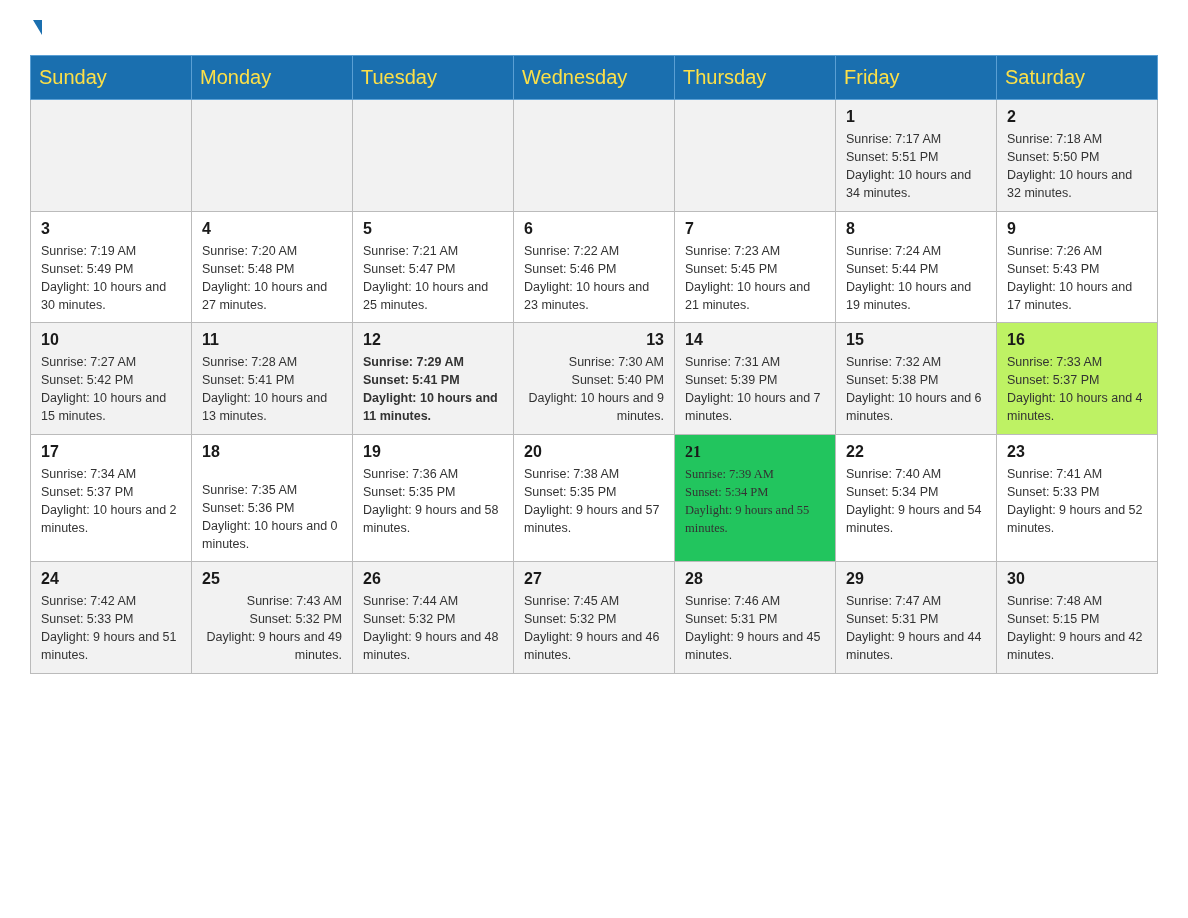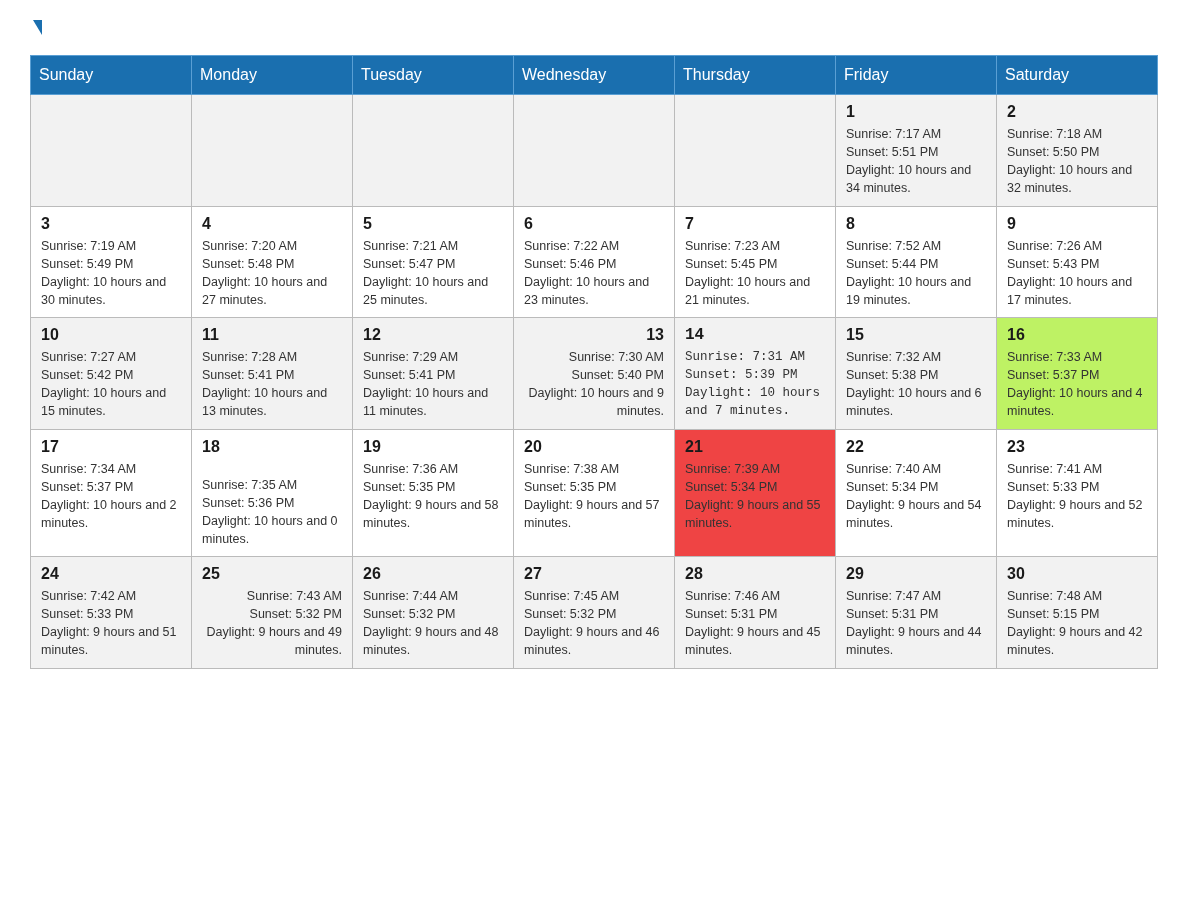--- a/index.html
+++ b/index.html
@@ -51,23 +51,23 @@
       color: #444;
       margin-top: 4px;
     }
     .calendar {
       width: 100%;
       border-collapse: collapse;
       border: 1px solid #aaa;
     }
     .calendar th {
       background: #1a6faf;
-      color: #ffffff;
+      color: #fde047;
       padding: 10px 8px;
-      font-size: 16px;
+      font-size: 20px;
       font-weight: normal;
       text-align: left;
       border: 1px solid #5a9fd4;
     }
     .calendar td {
       vertical-align: top;
       padding: 8px 10px;
       border: 1px solid #bbb;
       width: calc(100% / 7);
       min-height: 110px;
@@ -172,21 +172,21 @@
 Daylight: 10 hours and 23 minutes.</div>
         </td>
         <td style="background-color: rgb(255, 255, 255);">
           <span class="day-num">7</span>
           <div class="day-info" style="white-space: pre-line;">Sunrise: 7:23 AM
 Sunset: 5:45 PM
 Daylight: 10 hours and 21 minutes.</div>
         </td>
         <td style="background-color: rgb(255, 255, 255);">
           <span class="day-num">8</span>
-          <div class="day-info" style="white-space: pre-line;">Sunrise: 7:52 AM
+          <div class="day-info" style="white-space: pre-line;">Sunrise: 7:24 AM
 Sunset: 5:44 PM
 Daylight: 10 hours and 19 minutes.</div>
         </td>
         <td style="background-color: rgb(255, 255, 255);">
           <span class="day-num">9</span>
           <div class="day-info" style="white-space: pre-line;">Sunrise: 7:26 AM
 Sunset: 5:43 PM
 Daylight: 10 hours and 17 minutes.</div>
         </td>
       </tr>
@@ -198,31 +198,31 @@
 Daylight: 10 hours and 15 minutes.</div>
         </td>
         <td style="background-color: rgb(242, 242, 242);">
           <span class="day-num">11</span>
           <div class="day-info" style="white-space: pre-line;">Sunrise: 7:28 AM
 Sunset: 5:41 PM
 Daylight: 10 hours and 13 minutes.</div>
         </td>
         <td style="background-color: rgb(242, 242, 242);">
           <span class="day-num">12</span>
-          <div class="day-info" style="white-space: pre-line;">Sunrise: 7:29 AM
+          <div class="day-info" style="white-space: pre-line; font-weight: bold;">Sunrise: 7:29 AM
 Sunset: 5:41 PM
 Daylight: 10 hours and 11 minutes.</div>
         </td>
         <td style="background-color: rgb(242, 242, 242); text-align: right;">
           <span class="day-num">13</span>
           <div class="day-info" style="white-space: pre-line;">Sunrise: 7:30 AM
 Sunset: 5:40 PM
 Daylight: 10 hours and 9 minutes.</div>
         </td>
-        <td style="background-color: rgb(242, 242, 242); font-family: Liberation Mono, monospace;">
+        <td style="background-color: rgb(242, 242, 242);">
           <span class="day-num">14</span>
           <div class="day-info" style="white-space: pre-line;">Sunrise: 7:31 AM
 Sunset: 5:39 PM
 Daylight: 10 hours and 7 minutes.</div>
         </td>
         <td style="background-color: rgb(242, 242, 242);">
           <span class="day-num">15</span>
           <div class="day-info" style="white-space: pre-line;">Sunrise: 7:32 AM
 Sunset: 5:38 PM
 Daylight: 10 hours and 6 minutes.</div>
@@ -252,21 +252,21 @@
           <div class="day-info" style="white-space: pre-line;">Sunrise: 7:36 AM
 Sunset: 5:35 PM
 Daylight: 9 hours and 58 minutes.</div>
         </td>
         <td style="background-color: rgb(255, 255, 255);">
           <span class="day-num">20</span>
           <div class="day-info" style="white-space: pre-line;">Sunrise: 7:38 AM
 Sunset: 5:35 PM
 Daylight: 9 hours and 57 minutes.</div>
         </td>
-        <td style="background-color: #ef4444;">
+        <td style="background-color: #22c55e; font-family: Liberation Serif, serif;">
           <span class="day-num">21</span>
           <div class="day-info" style="white-space: pre-line;">Sunrise: 7:39 AM
 Sunset: 5:34 PM
 Daylight: 9 hours and 55 minutes.</div>
         </td>
         <td style="background-color: rgb(255, 255, 255);">
           <span class="day-num">22</span>
           <div class="day-info" style="white-space: pre-line;">Sunrise: 7:40 AM
 Sunset: 5:34 PM
 Daylight: 9 hours and 54 minutes.</div>

